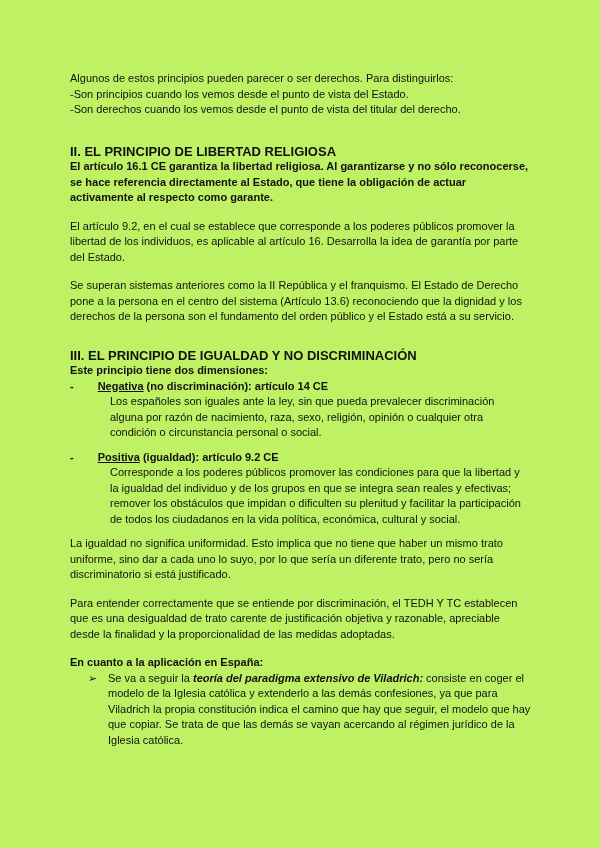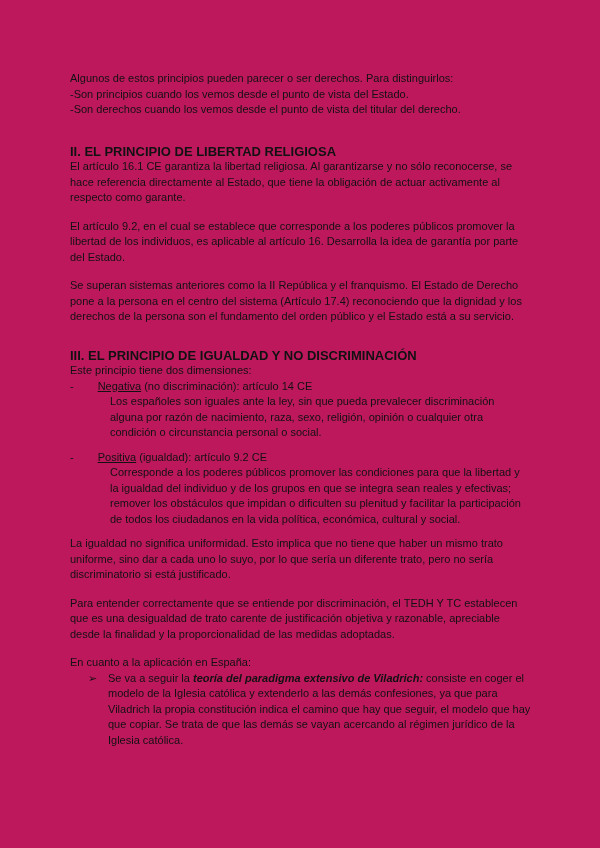--- a/index.html
+++ b/index.html
@@ -6,36 +6,36 @@
     margin: 0;
     padding: 0;
     background: #ffffff;
   }
   .page {
     position: relative;
     width: 600px;
     height: 848px;
     box-sizing: border-box;
     padding: 71px 68px 40px 70px;
-    background: #be185d;
+    background: #bef264;
     font-family: "Liberation Sans", "DejaVu Sans", sans-serif;
     font-size: 11px;
     line-height: 15.5px;
     color: #111111;
     overflow: hidden;
   }
   .para { margin: 0 0 13px 0; }
   .line { display: block; }
   .heading {
     font-size: 13px;
     font-weight: bold;
     margin: 23px 0 0 0;
     line-height: 15.5px;
   }
-  .tight { margin: 0; }
+  .tight { margin: 0; font-weight: bold; }
   .quote {
     margin: 0 2px 9px 40px;
   }
   .u { text-decoration: underline; padding-left: 24px; }
   .bullet {
     display: flex;
     margin: 0 0 0 18px;
   }
   .bullet .marker {
     flex: 0 0 20px;
@@ -53,21 +53,21 @@
 
   <p class="para" style="margin-bottom:26px;">
     <span class="line">Algunos de estos principios pueden parecer o ser derechos. Para distinguirlos:</span>
     <span class="line">-Son principios cuando los vemos desde el punto de vista del Estado.</span>
     <span class="line">-Son derechos cuando los vemos desde el punto de vista del titular del derecho.</span>
   </p>
 
   <h2 class="heading" style="margin-top:0;">II. EL PRINCIPIO DE LIBERTAD RELIGIOSA</h2>
   <p class="para tight" style="margin-bottom:13px;">El artículo 16.1 CE garantiza la libertad religiosa. Al garantizarse y no sólo reconocerse, se hace referencia directamente al Estado, que tiene la obligación de actuar activamente al respecto como garante.</p>
   <p class="para">El artículo 9.2, en el cual se establece que corresponde a los poderes públicos promover la libertad de los individuos, es aplicable al artículo 16. Desarrolla la idea de garantía por parte del Estado.</p>
-  <p class="para">Se superan sistemas anteriores como la II República y el franquismo. El Estado de Derecho pone a la persona en el centro del sistema (Artículo 17.4) reconociendo que la dignidad y los derechos de la persona son el fundamento del orden público y el Estado está a su servicio.</p>
+  <p class="para">Se superan sistemas anteriores como la II República y el franquismo. El Estado de Derecho pone a la persona en el centro del sistema (Artículo 13.6) reconociendo que la dignidad y los derechos de la persona son el fundamento del orden público y el Estado está a su servicio.</p>
 
   <h2 class="heading">III. EL PRINCIPIO DE IGUALDAD Y NO DISCRIMINACIÓN</h2>
   <p class="para tight">Este principio tiene dos dimensiones:</p>
 
   <p class="para tight"><span>-</span><span class="u">Negativa</span><span> (no discriminación): artículo 14 CE</span></p>
   <p class="quote">Los españoles son iguales ante la ley, sin que pueda prevalecer discriminación alguna por razón de nacimiento, raza, sexo, religión, opinión o cualquier otra condición o circunstancia personal o social.</p>
 
   <p class="para tight"><span>-</span><span class="u">Positiva</span><span> (igualdad): artículo 9.2 CE</span></p>
   <p class="quote">Corresponde a los poderes públicos promover las condiciones para que la libertad y la igualdad del individuo y de los grupos en que se integra sean reales y efectivas; remover los obstáculos que impidan o dificulten su plenitud y facilitar la participación de todos los ciudadanos en la vida política, económica, cultural y social.</p>
 

